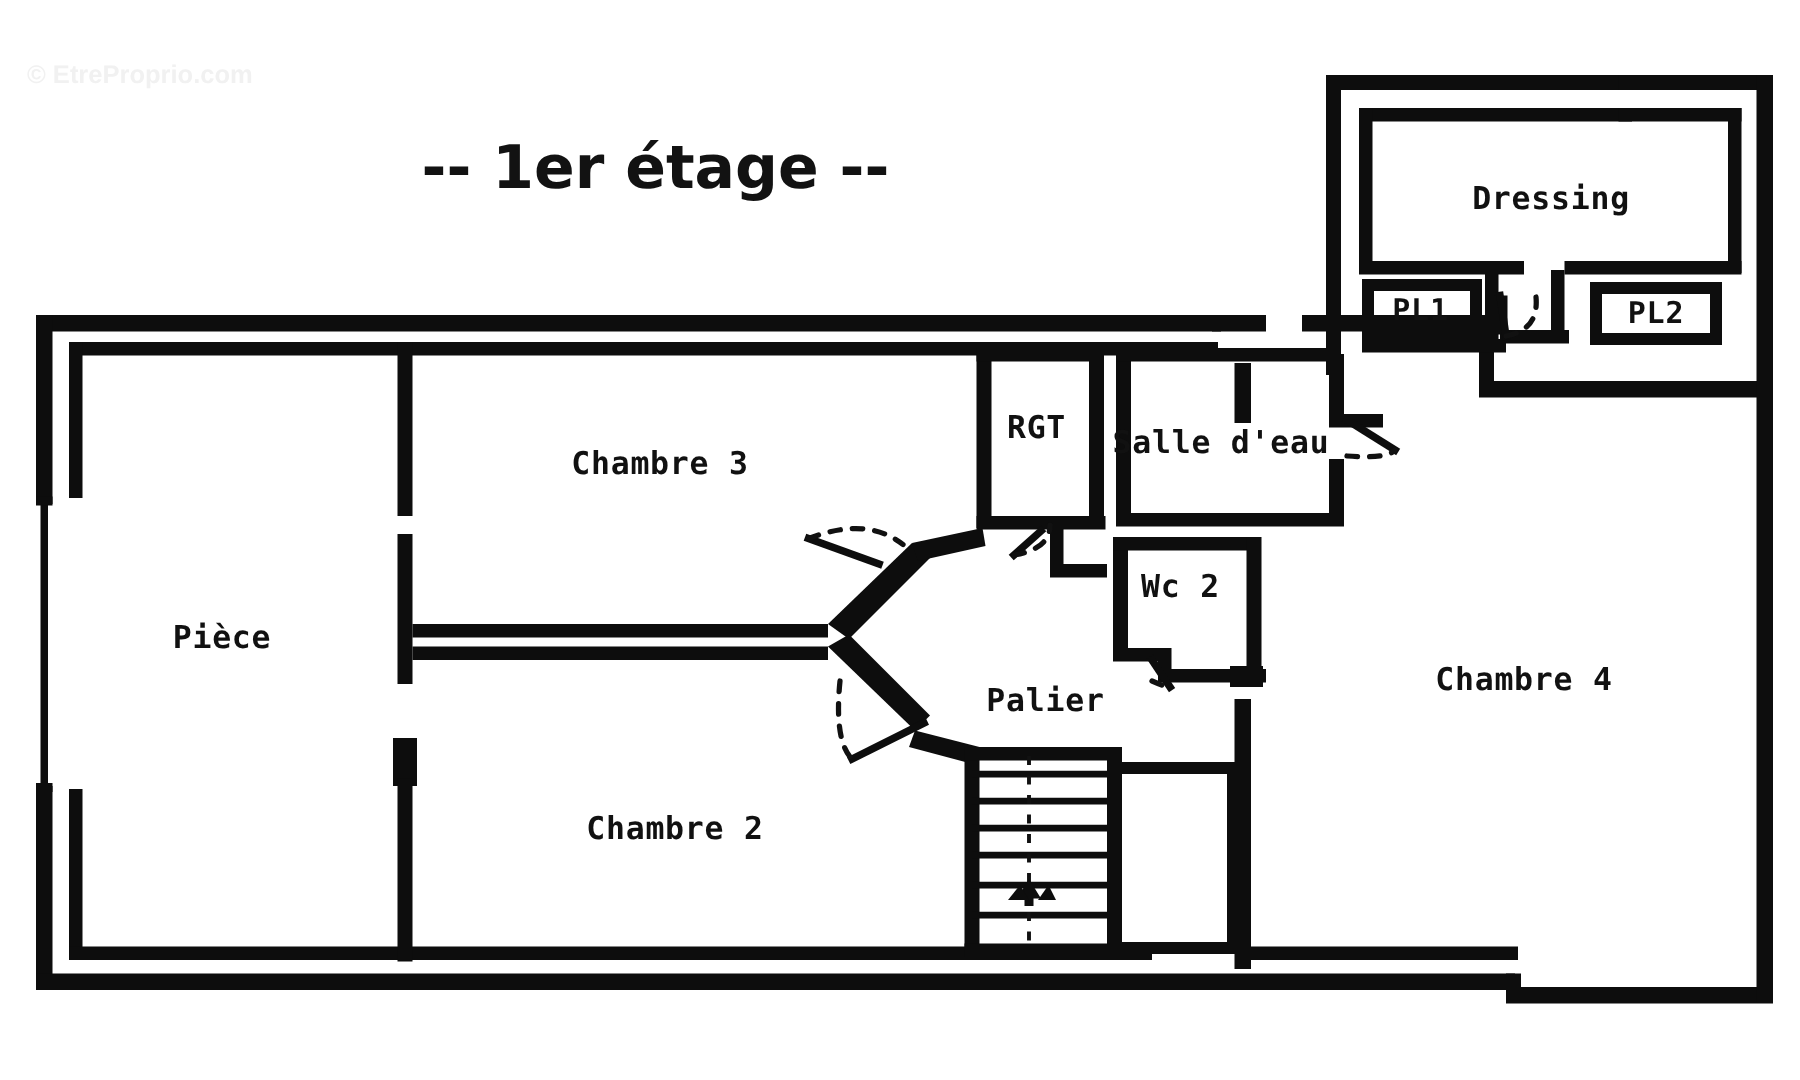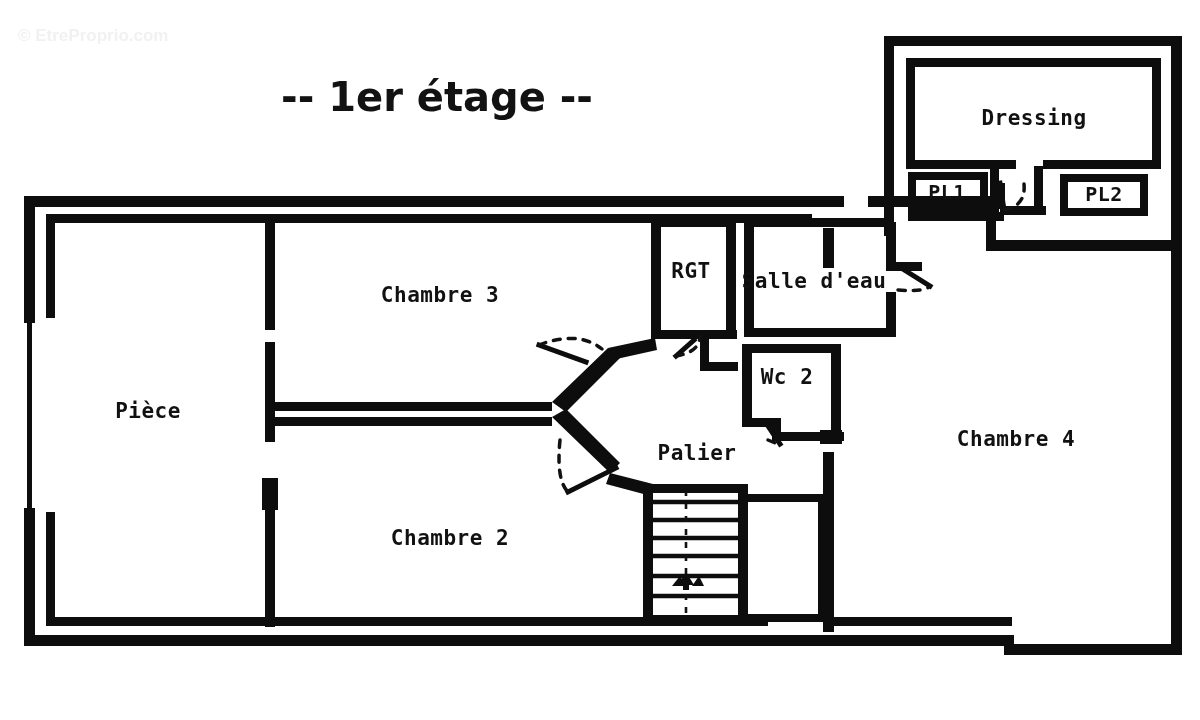--- a/index.html
+++ b/index.html
@@ -10,21 +10,21 @@
   }
   body {
     width: 1200px;
     height: 720px;
     position: relative;
     overflow: hidden;
     font-family: "DejaVu Sans", sans-serif;
   }
   #plan-root {
     position: absolute;
-    left: 0; top: 0;
+    left: 0; top: 14px;
     width: 1200px;
     height: 645px;
   }
   svg#floorplan-svg {
     display: block;
     width: 1200px;
     height: 720px;
   }
   .wall { fill: #0d0d0d; }
   .room-label {

